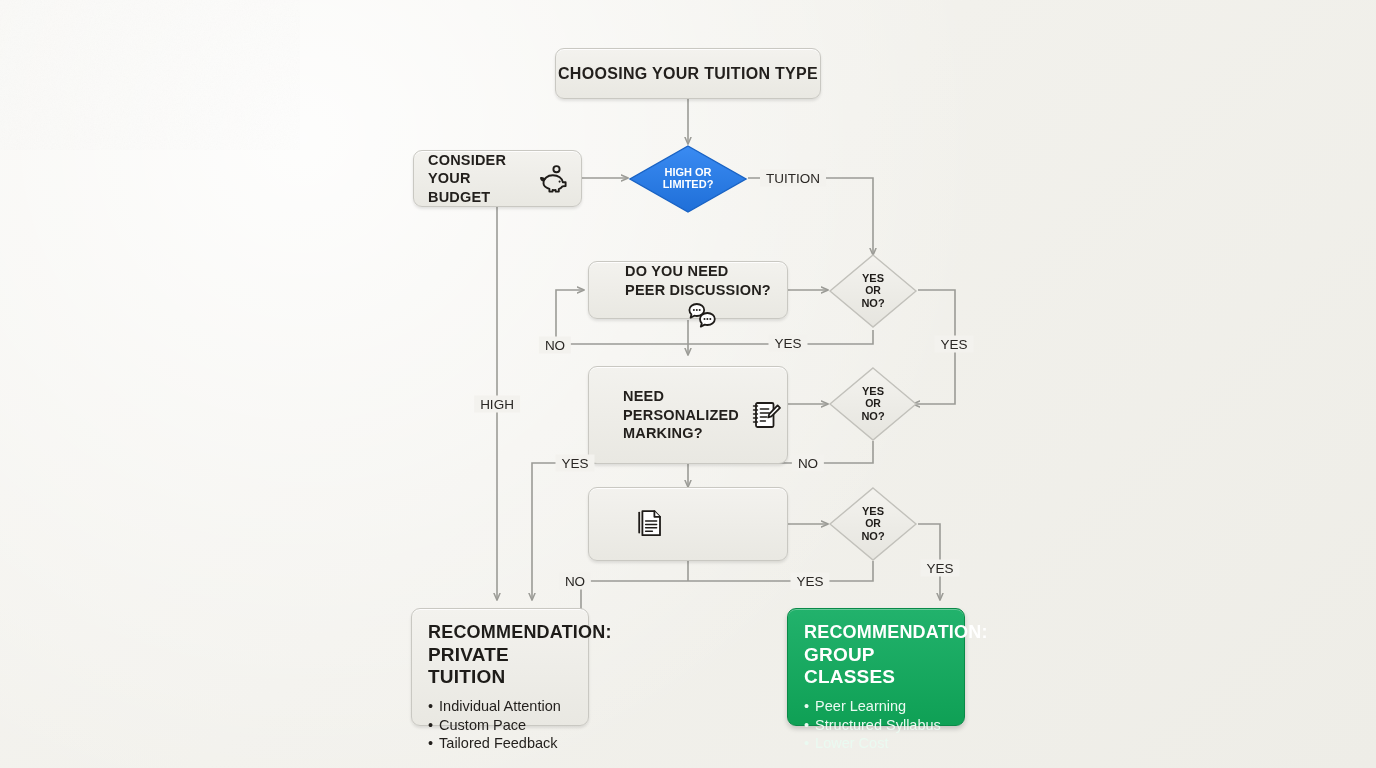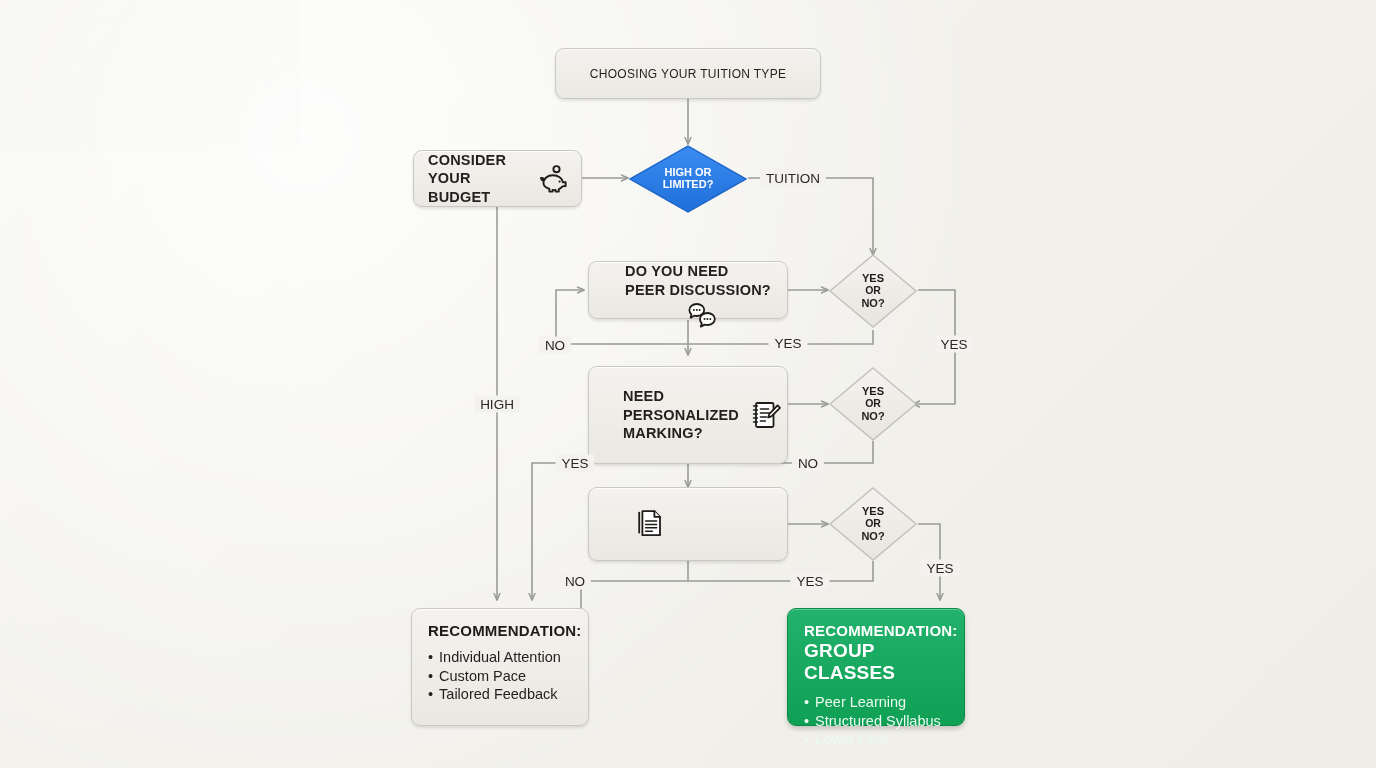--- a/index.html
+++ b/index.html
@@ -29,22 +29,22 @@
 
   
   .box {
     background: linear-gradient(180deg,#f3f2ee 0%, #e9e8e2 100%);
     border:1px solid #c9c8c2;
     border-radius:9px;
     box-shadow:0 2px 3px rgba(0,0,0,0.10), inset 0 1px 0 rgba(255,255,255,.85);
   }
   .title-box {
     display:flex; align-items:center; justify-content:center;
-    font-weight:normal; letter-spacing:.3px; color:#221f1c;
-    font-size:12px;
+    font-weight:bold; letter-spacing:.3px; color:#221f1c;
+    font-size:16px;
   }
   .q-box {
     display:flex; align-items:center; justify-content:space-between;
     padding:0 14px 0 34px;
   }
   .q-text {
     font-weight:bold; font-size:14.5px; color:#221f1c;
     line-height:1.28; letter-spacing:.2px;
     white-space:pre-line;
   }
@@ -57,21 +57,21 @@
     display:flex; flex-direction:column;
     align-items:center; justify-content:center;
     font-weight:bold; line-height:1.05;
     pointer-events:none;
   }
   .dlabel .l1, .dlabel .l3 { font-size:11px; }
   .dlabel .l2 { font-size:10.5px; margin:1px 14px; }
 
   
   .rec { padding:13px 16px 14px 16px; }
-  .rec .r1 { font-weight:bold; font-size:15px; letter-spacing:.2px; }
+  .rec .r1 { font-weight:bold; font-size:18px; letter-spacing:.2px; }
   .rec .r2 { font-weight:bold; font-size:19px; letter-spacing:.2px; margin-top:1px; }
   .rec ul { list-style:none; margin-top:9px; }
   .rec li { font-size:14.5px; line-height:1.28; }
   .rec li::before { content:"\2022"; margin-right:6px; }
   .rec-private { color:#221f1c; }
   .rec-private .r1, .rec-private .r2 { color:#1e1c19; }
   .rec-group {
     background:linear-gradient(180deg,#22b26c 0%, #0fa055 100%);
     border:1px solid #0a8a48;
     border-radius:9px;
@@ -290,20 +290,21 @@
   </svg>
   <div class="dlabel" style="color:#1f1c19;">
     <span class="l1">YES</span>
     <span class="l2">OR</span>
     <span class="l3">NO?</span>
   </div>
 </div>
 
 <div class="node box rec rec-private" style="left:411px; top:608px; width:178px; height:118px;">
   <div class="r1">RECOMMENDATION:</div>
+  <div class="r2">PRIVATE TUITION</div>
   <ul>
     <li>Individual Attention</li>
     <li>Custom Pace</li>
     <li>Tailored Feedback</li>
   </ul>
 </div>
 
 <div class="node rec rec-group" style="left:787px; top:608px; width:178px; height:118px;">
   <div class="r1">RECOMMENDATION:</div>
   <div class="r2">GROUP CLASSES</div>

